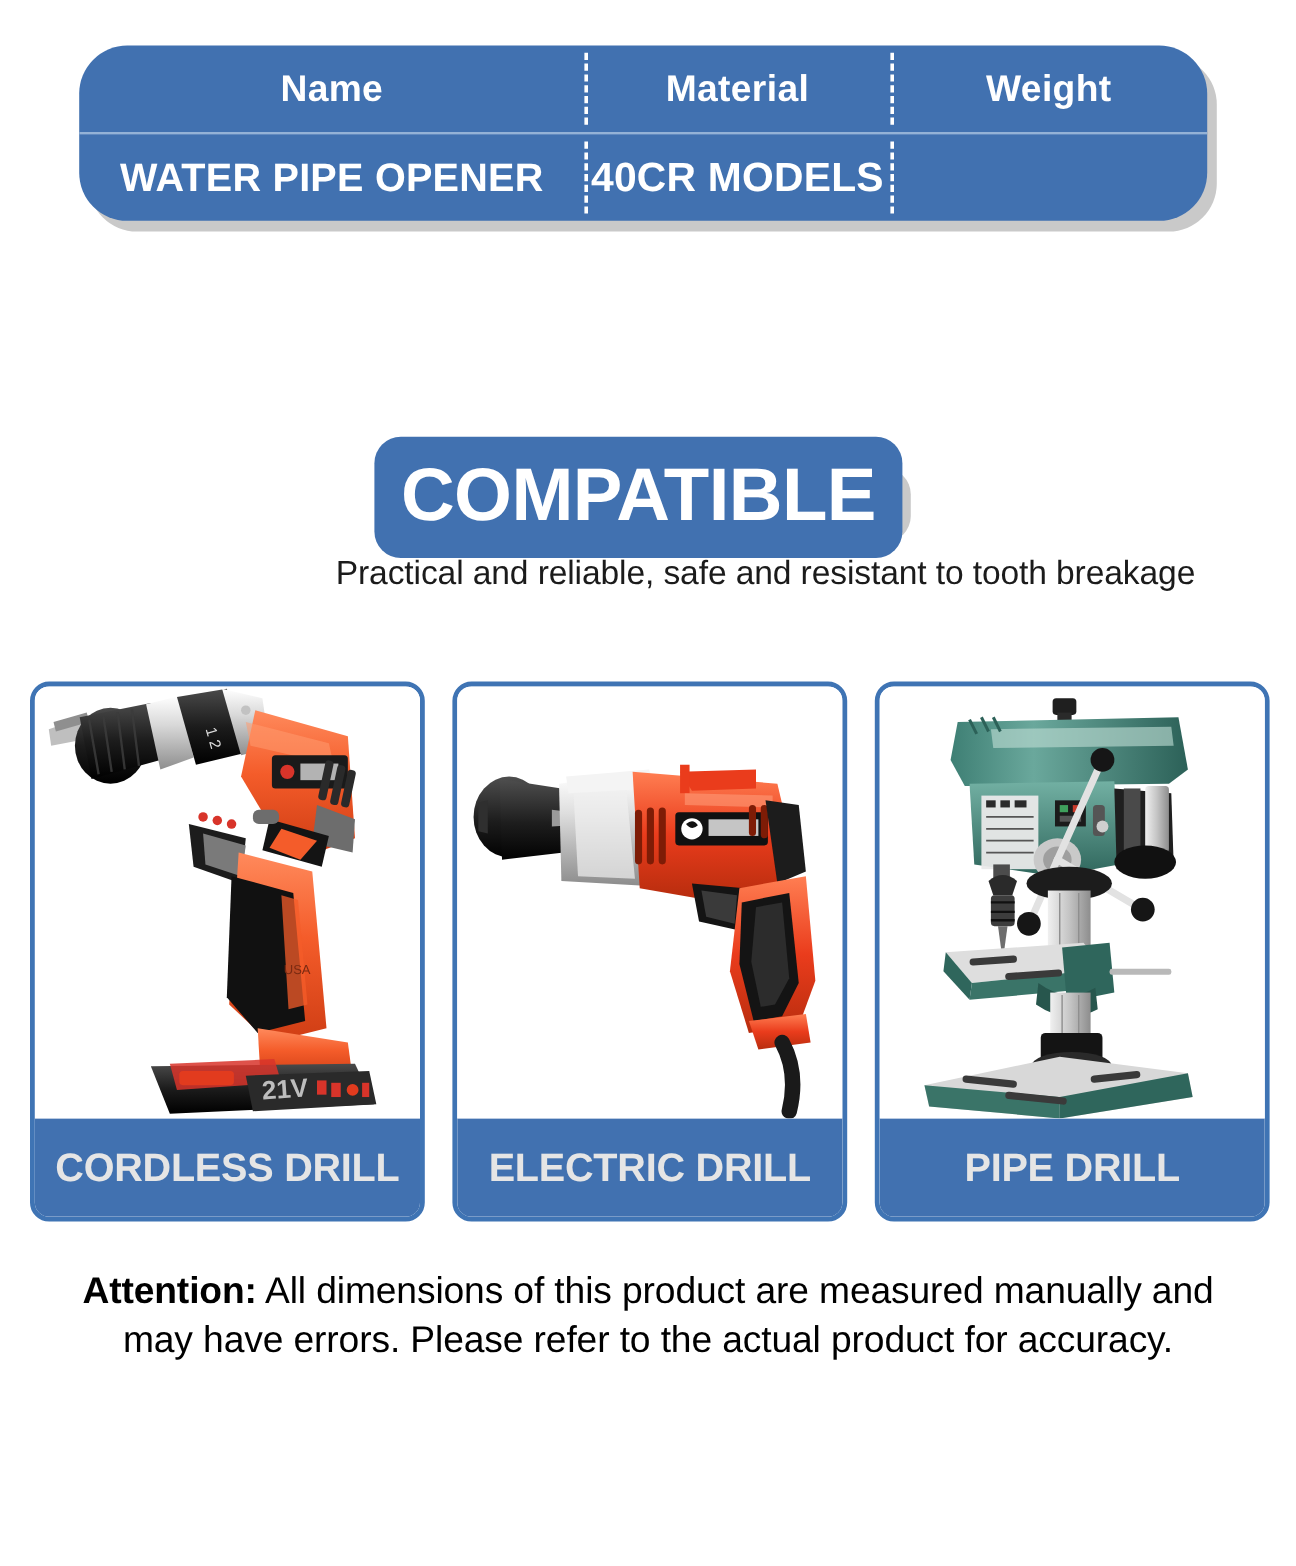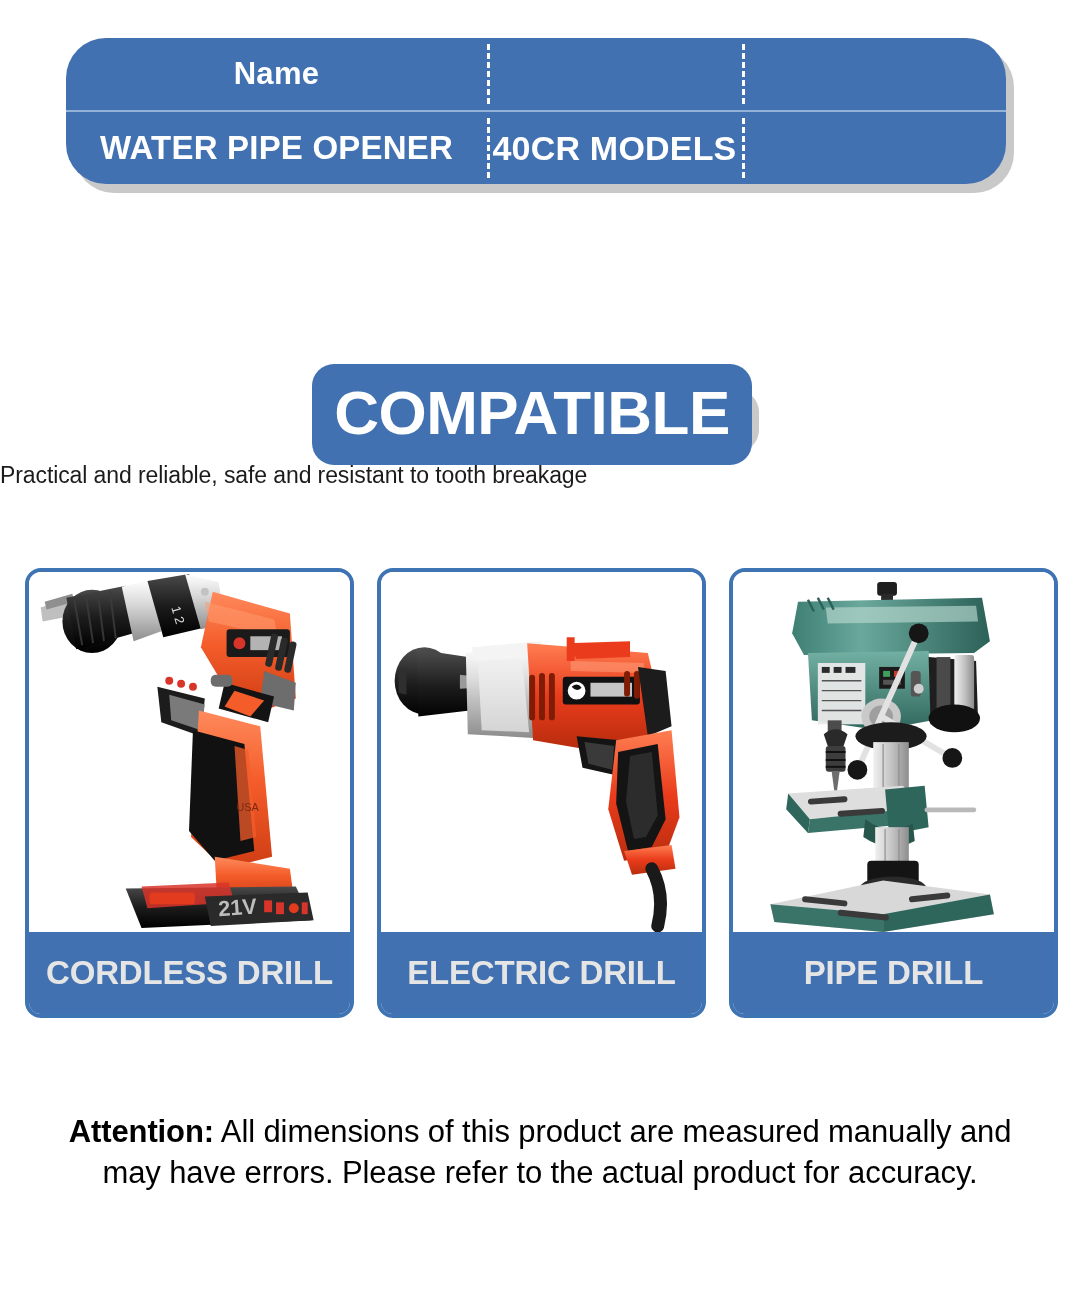--- a/index.html
+++ b/index.html
@@ -124,22 +124,22 @@
     line-height: 1;
     letter-spacing: -0.5px;
     position: relative;
     top: -2px;
   }
   .subtitle {
     position: absolute;
     left: 0;
     top: 462px;
     width: 996px;
-    text-align: left;
-    font-size: 23px;
+    text-align: right;
+    font-size: 28px;
     color: #1b1b1b;
     font-family: "Liberation Sans Narrow", "Liberation Sans", sans-serif;
     letter-spacing: -0.1px;
   }
 
   
   .cards {
     position: absolute;
     left: 25px;
     top: 568px;
@@ -177,39 +177,41 @@
     justify-content: center;
     font-size: 33px;
     font-weight: bold;
     letter-spacing: -0.2px;
   }
 
   
   .attention {
     position: absolute;
     left: 40px;
-    top: 1112px;
+    top: 1056px;
     width: 1000px;
     text-align: center;
     font-size: 31px;
     line-height: 1.32;
     color: #000000;
     font-family: "Liberation Sans Narrow", "Liberation Sans", sans-serif;
     letter-spacing: -0.1px;
   }
   .attention b { font-weight: bold; }
 </style>
 </head>
 <body>
 
 <div class="spec-wrap">
   <div class="spec-shadow"></div>
   <div class="spec-table">
     <div class="spec-row head">
       <div class="spec-cell c0">Name</div>
+      <div class="spec-cell c1">Material</div>
+      <div class="spec-cell c2">Weight</div>
       <div class="vdash d1"></div>
       <div class="vdash d2"></div>
     </div>
     <div class="spec-row body">
       <div class="spec-cell c0">WATER PIPE OPENER</div>
       <div class="spec-cell c1">40CR MODELS</div>
       <div class="vdash d1"></div>
       <div class="vdash d2"></div>
     </div>
   </div>

